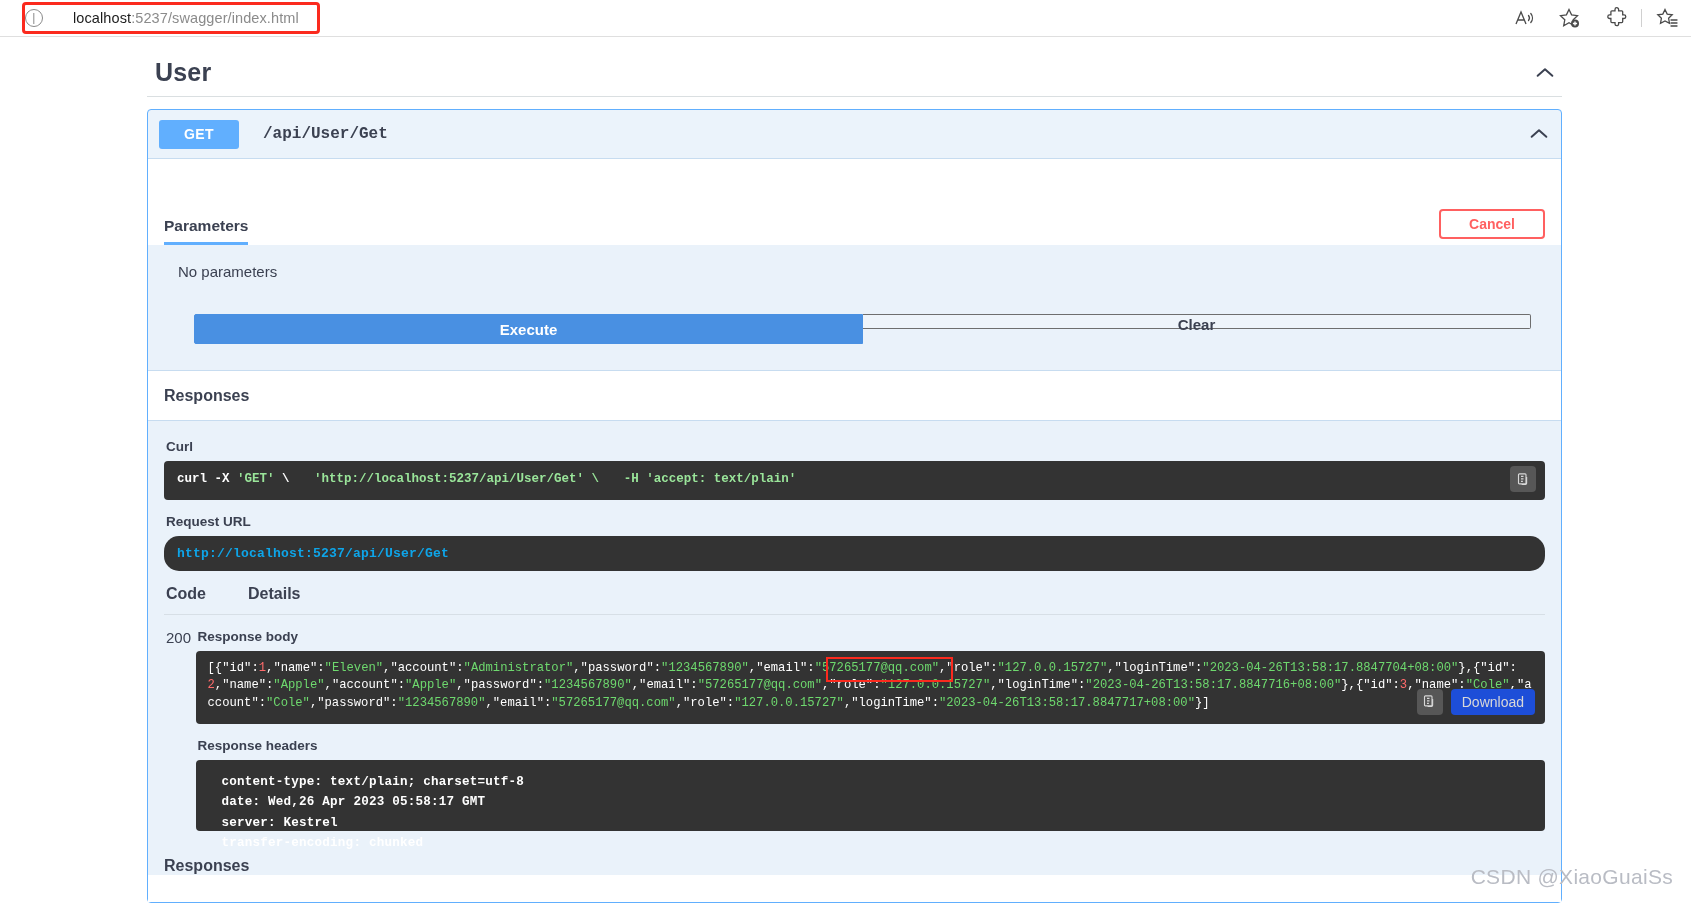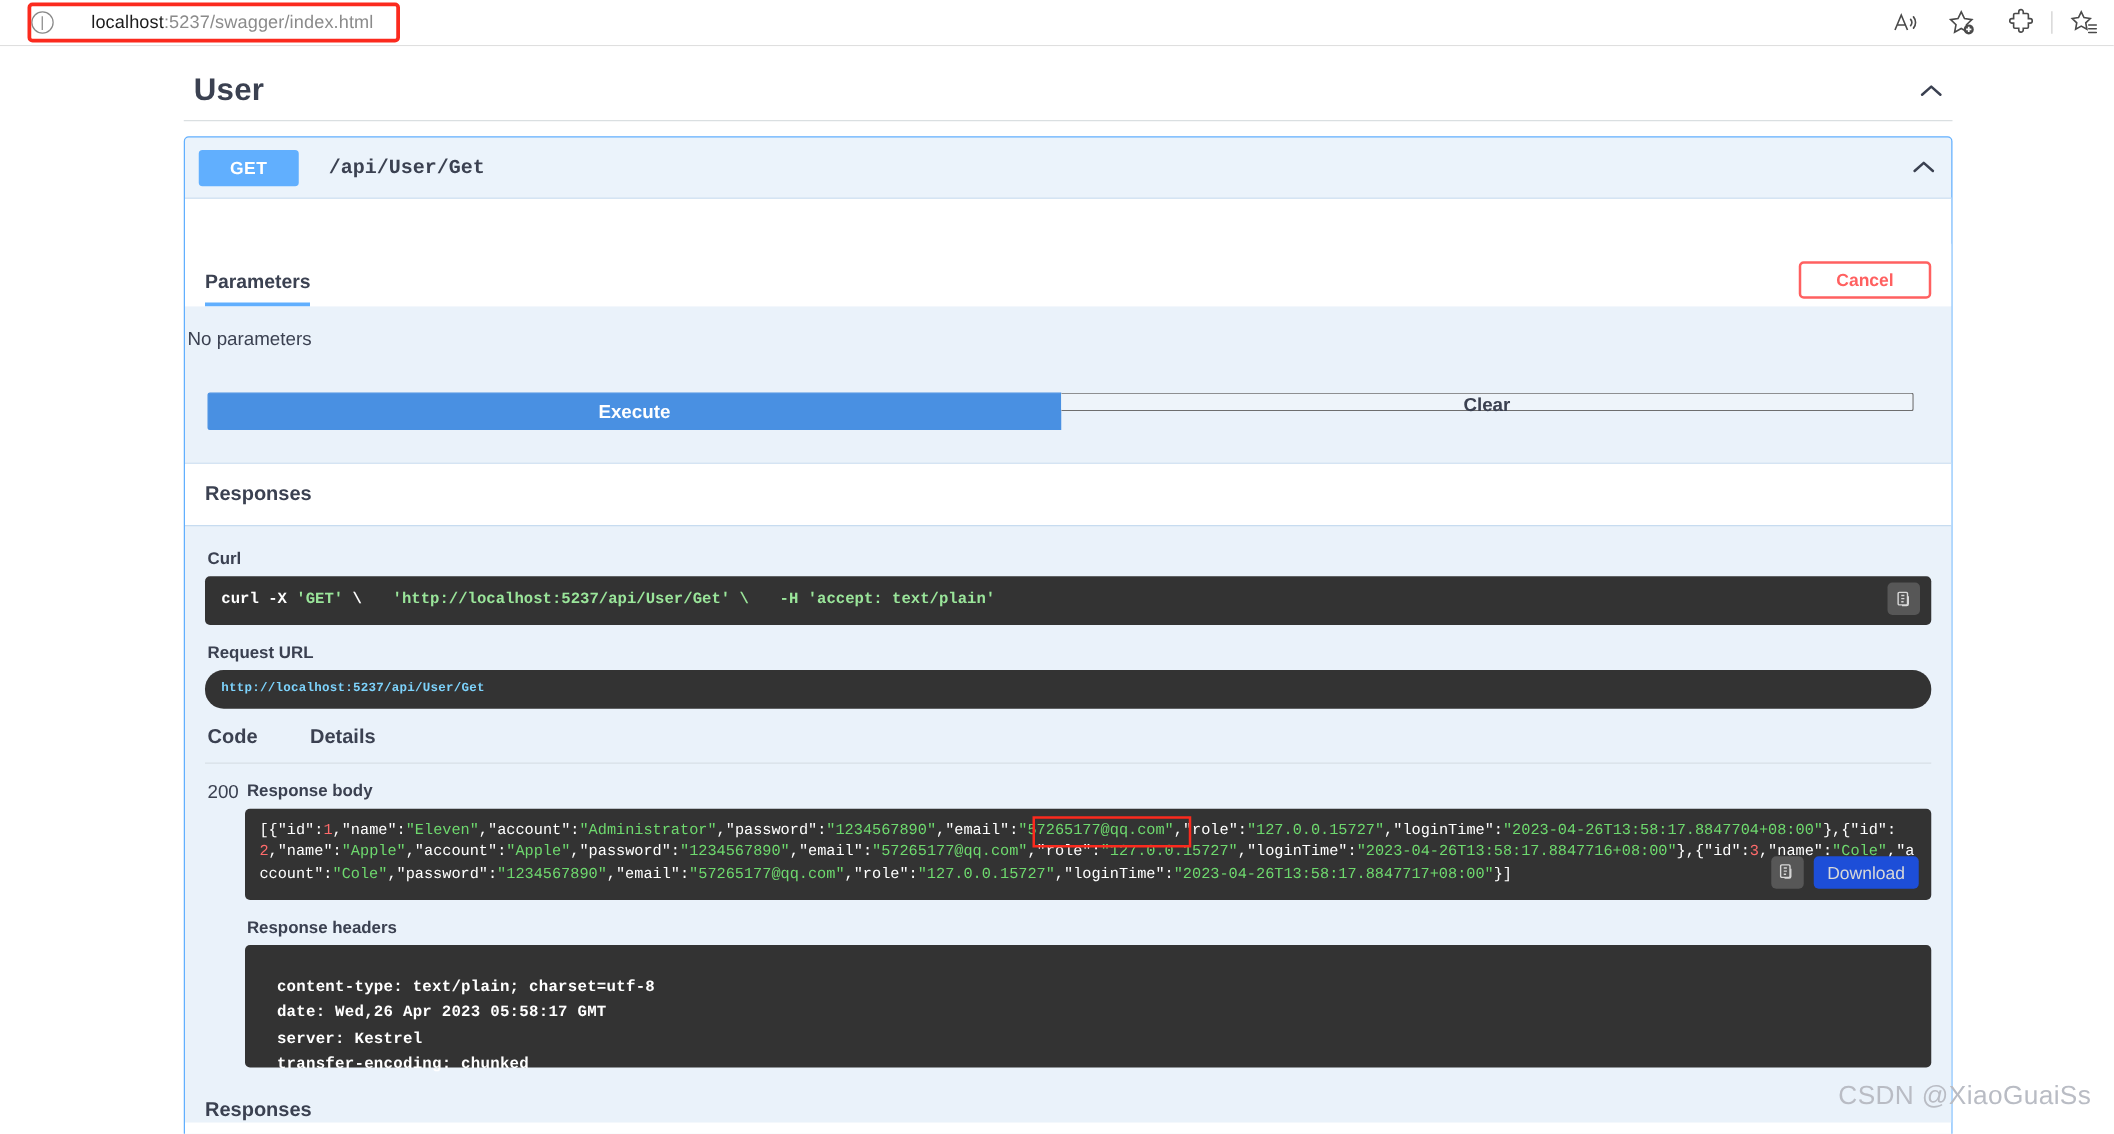--- a/index.html
+++ b/index.html
@@ -161,21 +161,21 @@
     border-radius: 4px;
     background: #ffffff;
     color: #ff6060;
     font-size: 14px; font-weight: bold;
     font-family: "Liberation Sans", sans-serif;
     cursor: pointer;
   }
 
   #params-zone {
     background: #eaf2fa;
-    padding: 18px 16px 26px 0;
+    padding: 18px 16px 26px 28px;
   }
   #no-params {
     font-size: 15px; color: #3b4151;
     padding-left: 2px; padding-bottom: 34px;
   }
   #exec-row {
     display: flex;
     margin: 0 14px 0 18px;
   }
   #execute-button {
@@ -230,22 +230,22 @@
   }
   #curl-block {
     padding: 9px 13px 11px 13px;
     font-size: 12.5px; line-height: 1.52;
     font-weight: bold;
   }
   #curl-block .g { color: #9ae59a; }
   #curl-block .w { color: #ffffff; }
   #requrl-block {
     padding: 10px 13px;
-    font-size: 10px; font-weight: bold;
-    color: #7dd3fc;
+    font-size: 13px; font-weight: bold;
+    color: #0ea5e9;
     letter-spacing: .2px;
     border-radius: 15px;
   }
   .copy-btn {
     position: absolute;
     width: 26px; height: 26px;
     background: #575757;
     border-radius: 4px;
     display: flex; align-items: center; justify-content: center;
     cursor: pointer;
@@ -313,28 +313,28 @@
     background: #1d4ed8;
     border: none; border-radius: 4px;
     color: #d8d8d8;
     font-size: 14px;
     font-family: "Liberation Sans", sans-serif;
     cursor: pointer;
   }
   #headers-block {
     background: #333333;
     border-radius: 4px;
-    padding: 24px 13px 14px 26px;
+    padding: 12px 13px 14px 26px;
     color: #ffffff;
     font-family: "Liberation Mono", monospace;
     font-size: 12.6px;
     font-weight: bold;
     line-height: 1.62;
     letter-spacing: .2px;
-    height: 98px;
+    height: 71px;
   }
 
   #responses2-head {
     background: #eaf2fa;
     padding: 16px 0 0 16px;
   }
   #responses2-title { font-size: 16px; font-weight: bold; color: #3b4151; }
   #responses2-table {
     display: flex;
     font-size: 16px; font-weight: bold; color: #3b4151;

